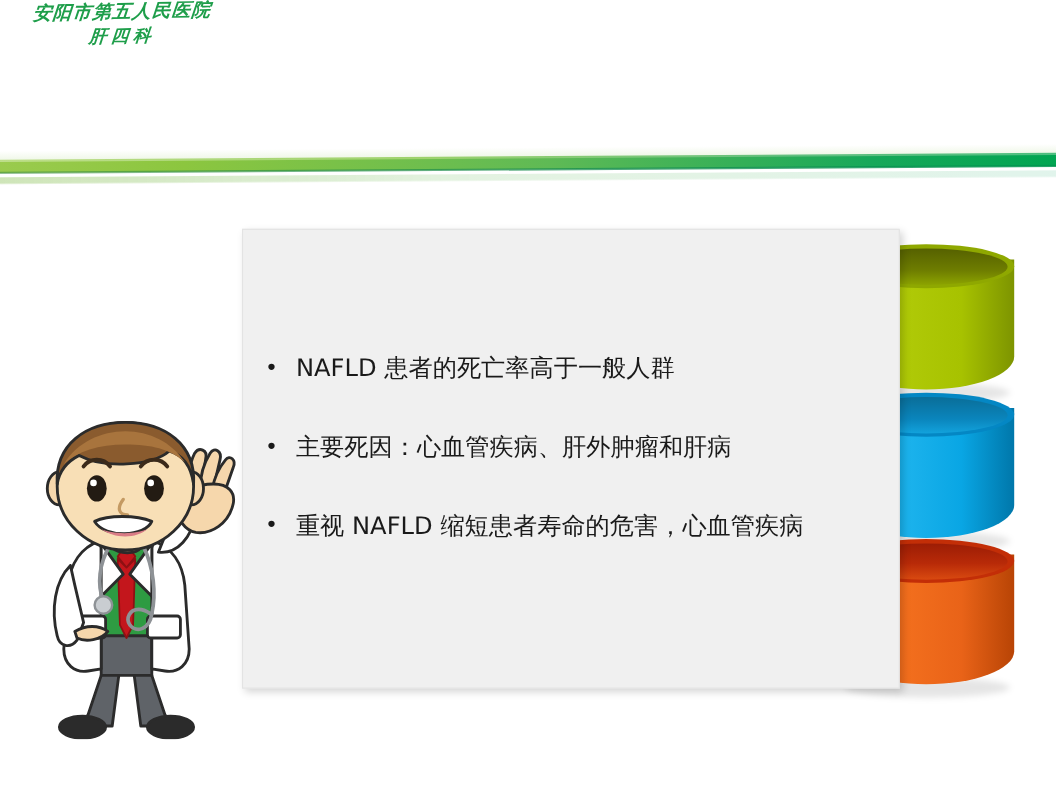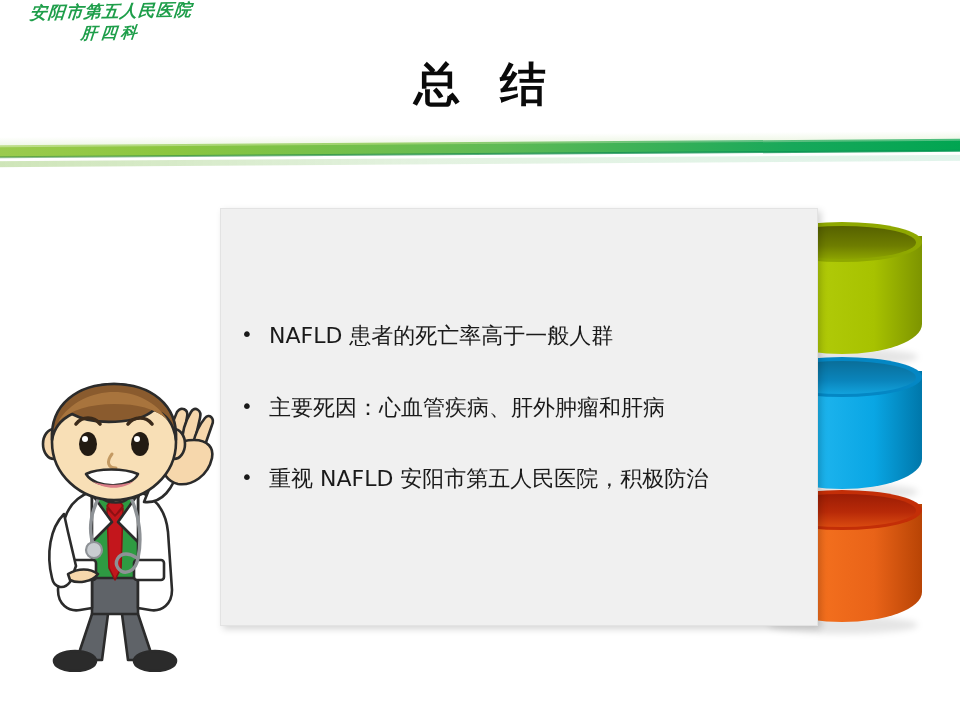--- a/index.html
+++ b/index.html
@@ -237,21 +237,20 @@
 </head>
 <body>
 
 <div id="slide">
 
   <div id="logo">
     <span class="logo-line1">安阳市第五人民医院</span>
     <span class="logo-line2">肝四科</span>
   </div>
 
-  <div id="title">总  结</div>
 
   <div id="divider">
     <div class="bar-glow-top"></div>
     <div class="bar-hi"></div>
     <div class="bar-main"></div>
     <div class="bar-shadowline"></div>
     <div class="bar-soft"></div>
   </div>
 
   <div id="cylinders">
@@ -283,21 +282,21 @@
         <span class="txt">NAFLD 患者的死亡率高于一般人群</span>
       </div>
 
       <div class="bullet">
         <span class="dot">•</span>
         <span class="txt">主要死因：心血管疾病、肝外肿瘤和肝病</span>
       </div>
 
       <div class="bullet">
         <span class="dot">•</span>
-        <span class="txt">重视 NAFLD 安阳市第五人民医院，积极防治</span>
+        <span class="txt">重视 NAFLD 缩短患者寿命的危害，心血管疾病</span>
       </div>
 
     </div>
   </div>
 
   <div id="doctor">
     <svg viewBox="0 0 190 290" width="190" height="290">
       <g stroke="#2B2B2B" stroke-width="2.6" stroke-linejoin="round" stroke-linecap="round">
 
         <path d="M70 214 L52 268 L44 278 L74 278 L80 232 Z" fill="#5F6368"></path>

